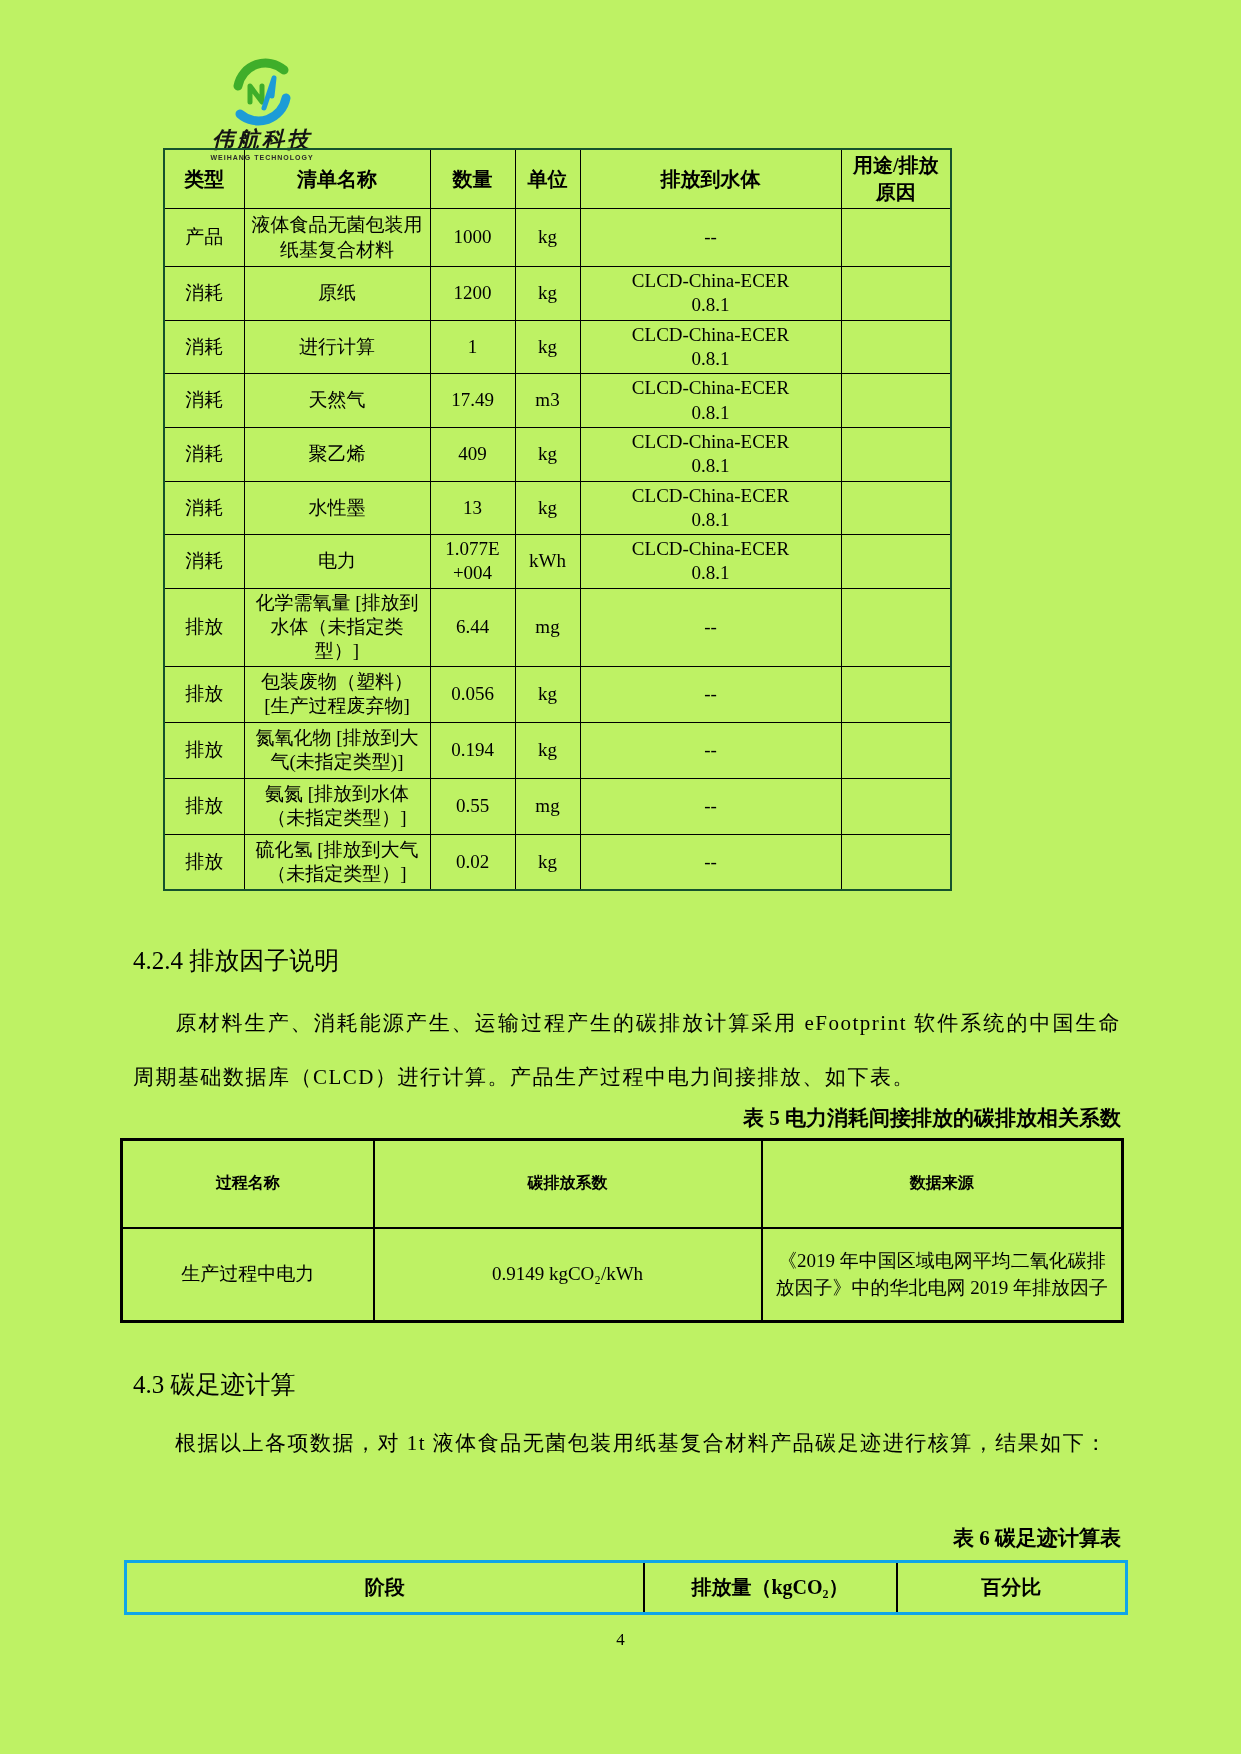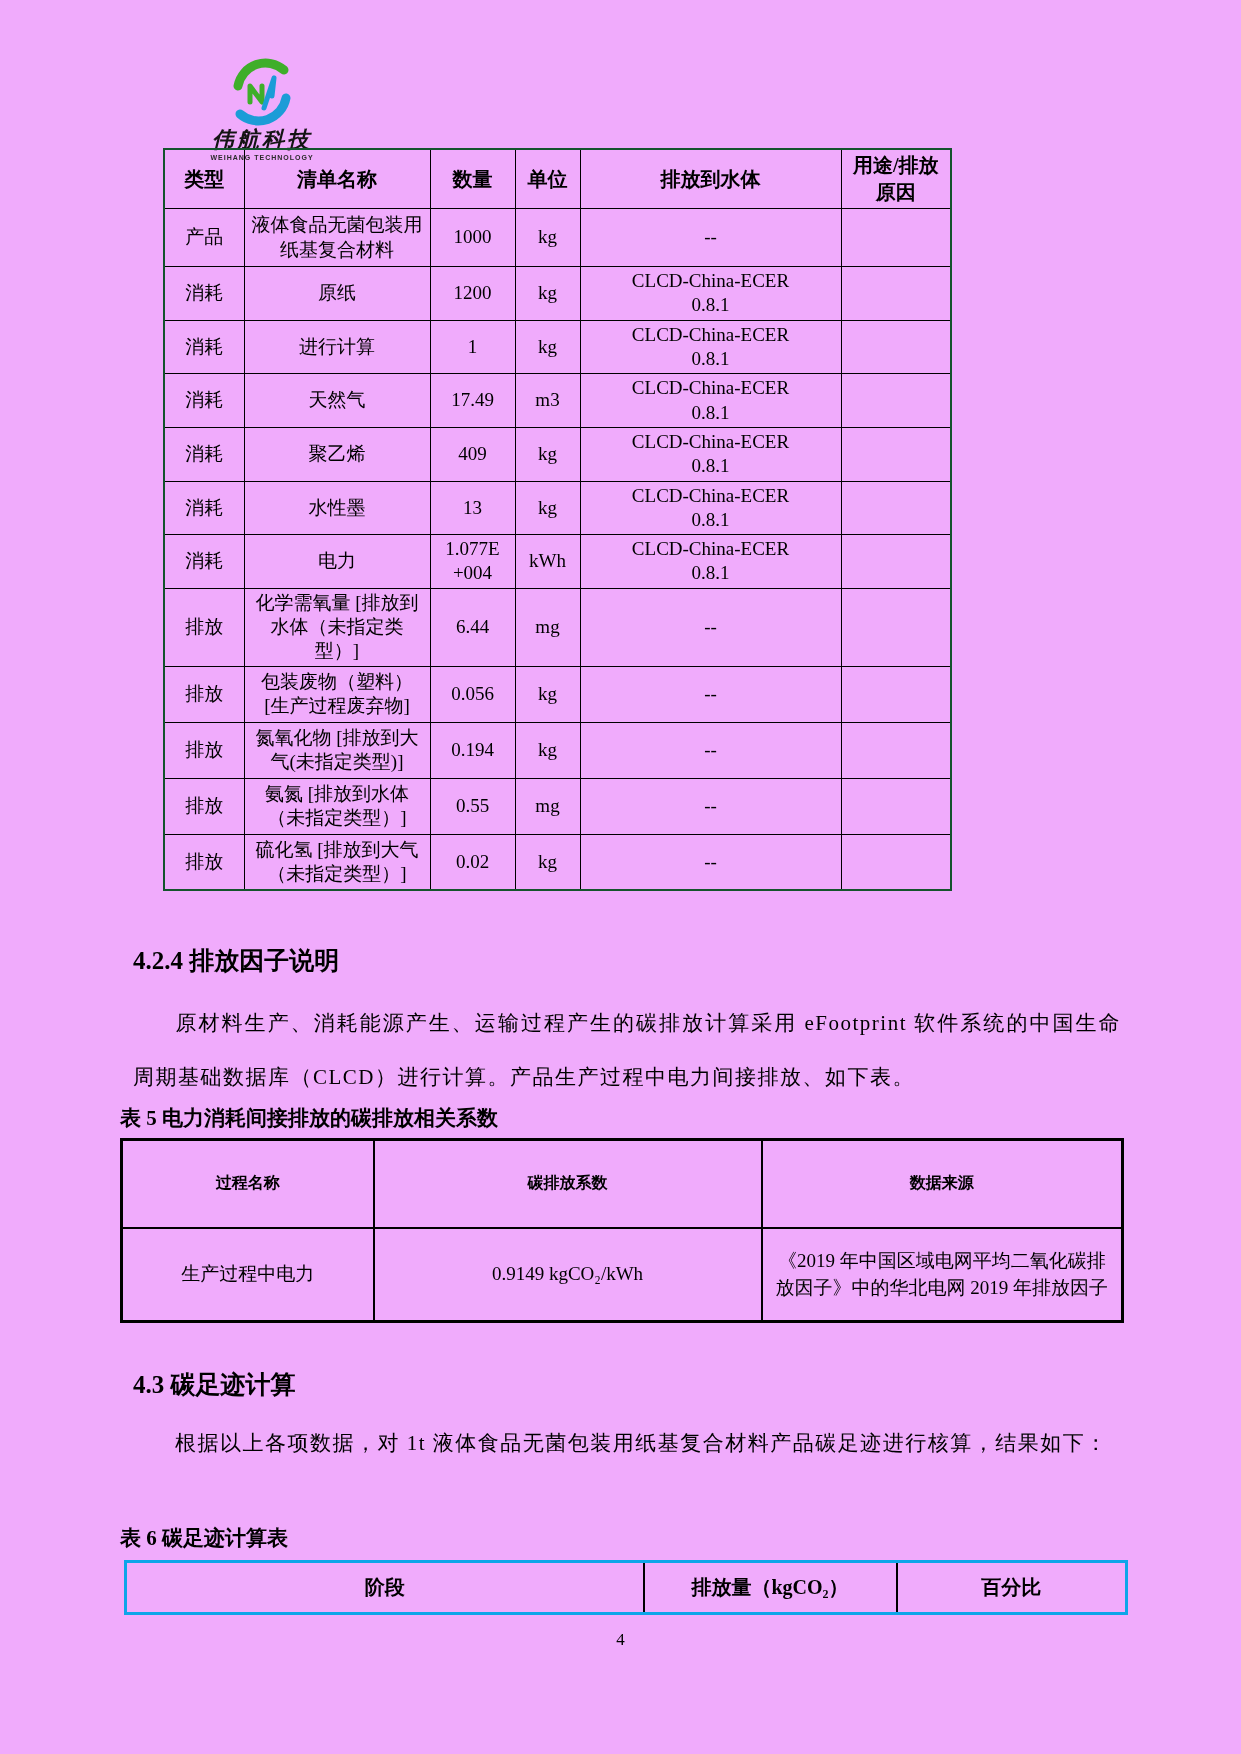--- a/index.html
+++ b/index.html
@@ -2,21 +2,21 @@
 <html><head>
 <meta charset="utf-8">
 <style>
   * { box-sizing: border-box; }
   html,body { margin:0; padding:0; background:#888; }
   .page {
     position: relative;
     width: 1241px;
     height: 1754px;
     margin: 0 auto;
-    background: #f0abfc;
+    background: #bef264;
     font-family: "Liberation Serif", "DejaVu Serif", serif;
     color: #000;
     overflow: hidden;
   }
 
   
   .logo { position:absolute; top:56px; left:192px; width:140px; text-align:center; }
   .logo-mark { display:block; margin:0 auto; }
   .logo-cn { font-family:"Liberation Sans","DejaVu Sans",sans-serif; font-weight:bold; font-style:italic; font-size:22px; letter-spacing:3px; color:#141414; line-height:1.1; }
   .logo-en { font-family:"Liberation Sans","DejaVu Sans",sans-serif; font-weight:bold; font-size:7px; letter-spacing:1px; color:#2a2a2a; margin-top:2px; }
@@ -31,30 +31,30 @@
   .tbl4 th { font-size:20px; font-weight:bold; }
   .tbl4 td { font-size:19px; line-height:1.28; }
   .tbl4 tr.h-head { height:55px; }
   .tbl4 tr.h-2l  { height:58px; }
   .tbl4 tr.h-1l  { height:47px; }
   .tbl4 tr.h-el  { height:53px; }
   .tbl4 tr.h-3l  { height:78px; }
   .tbl4 tr.h-m   { height:56px; }
 
   
-  .h-sec { position:absolute; left:133px; font-size:25px; font-weight:bold; font-family:"Liberation Serif","DejaVu Serif",serif; }
+  .h-sec { position:absolute; left:133px; font-size:25px; font-weight:normal; font-family:"Liberation Serif","DejaVu Serif",serif; }
   .h424 { top:944px; }
   .h43  { top:1368px; }
   .para { position:absolute; left:133px; width:988px; font-size:21px; line-height:54px; text-align:justify; letter-spacing:1.5px; }
   .para .indent { display:inline-block; width:2em; }
   .p1 { top:996px; }
   .p2 { top:1418px; line-height:50px; }
 
   
-  .caption { position:absolute; left:120px; width:1001px; text-align:left; font-size:21px; font-weight:bold; }
+  .caption { position:absolute; left:120px; width:1001px; text-align:right; font-size:21px; font-weight:bold; }
   .cap5 { top:1104px; }
   .cap6 { top:1524px; }
 
   
   .tbl5 { position:absolute; top:1138px; left:120px; width:1001px; border:3px solid #000; }
   .tbl5 th { font-size:16px; font-weight:bold; border-width:2px; }
   .tbl5 td { font-size:19px; line-height:1.6; border-width:2px; }
   .tbl5 tr.head { height:88px; }
   .tbl5 tr.body { height:94px; }
   .tbl5 td.src { line-height:1.45; padding:13px 10px; }

